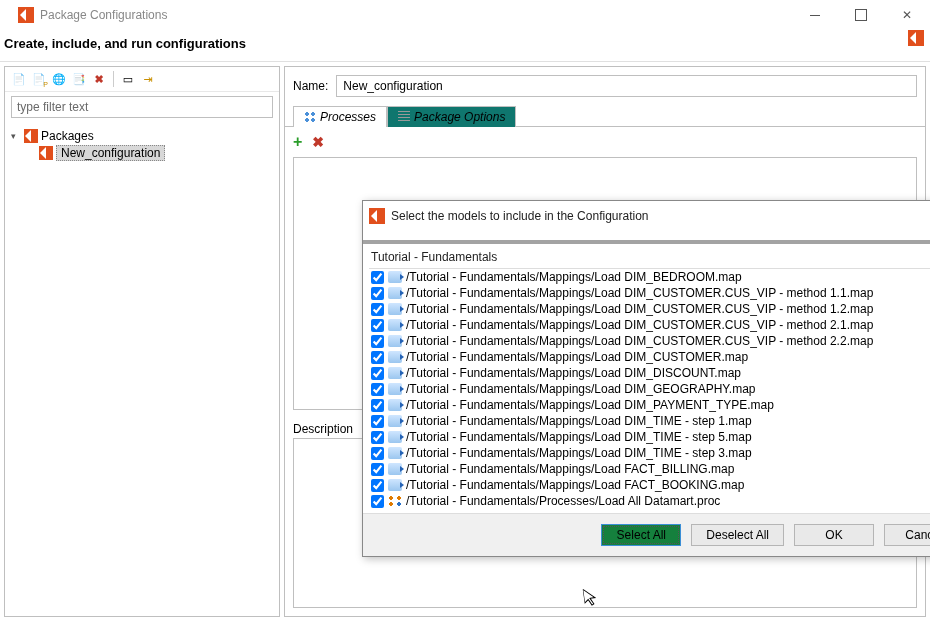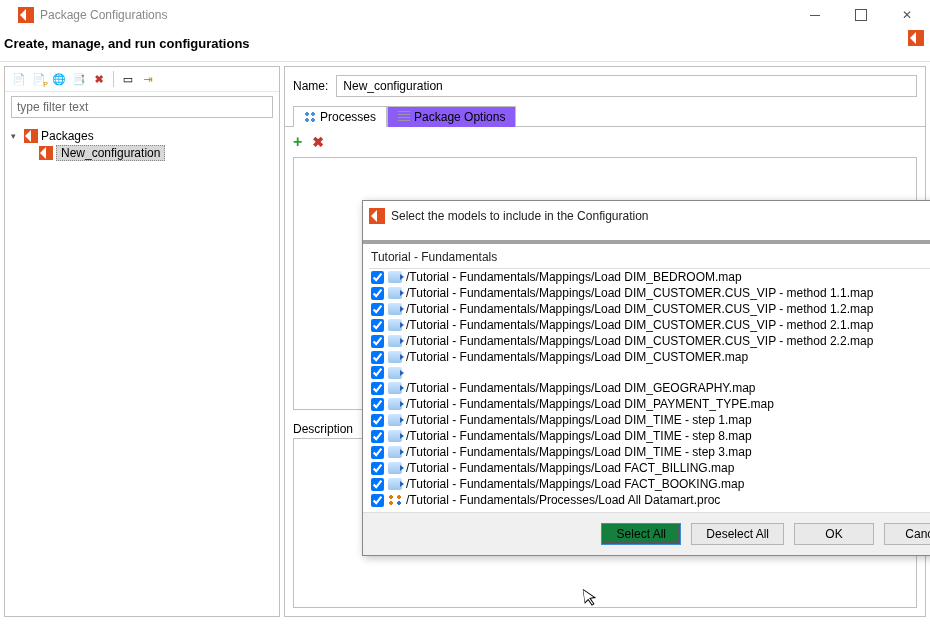--- a/index.html
+++ b/index.html
@@ -108,23 +108,23 @@
   }
   .name-row input {
     flex: 1; border: 1px solid #bfbfbf; padding: 3px 6px; font-size: 12px;
   }
   .tabs {
     display: flex; padding-left: 8px; border-bottom: 1px solid #bfbfbf; gap: 0; align-items: flex-end;
   }
   .tab {
     border: 1px solid #bfbfbf; border-bottom: none; padding: 3px 10px; background: #fff;
     display: flex; align-items: center; gap: 4px; font-size: 12px;
-    position: relative; top: 1px;
-  }
-  .tab.inactive { background: #8b5cf6; }
+    position: relative; top: 1px; font-style: italic;
+  }
+  .tab.inactive { background: #0f766e; }
   .tab .tabicon { width: 12px; height: 12px; display:inline-block; }
   .tab .tabicon.proc { background: radial-gradient(circle, #4a90d9 40%, transparent 41%), radial-gradient(circle, #4a90d9 40%, transparent 41%) 6px 6px; background-size:6px 6px; }
   .tab .tabicon.opts { background: repeating-linear-gradient(#999 0 1px, transparent 1px 3px); }
   .proc-toolbar {
     padding: 6px 8px; display: flex; gap: 10px; align-items: center;
   }
   .plus-icon { color: #2a9d2a; font-size: 16px; font-weight: bold; }
   .x-icon { color: #c0392b; font-size: 14px; font-weight: bold; }
   .proc-list {
     border: 1px solid #bfbfbf; margin: 0 8px 8px 8px; flex: 1; min-height: 180px;
@@ -196,21 +196,21 @@
   <span class="app-icon"></span>
   <span>Package Configurations</span>
   <div class="win-controls">
     <div class="min"></div>
     <div class="max"></div>
     <div class="close"></div>
   </div>
 </div>
 
 <div class="subhead">
-  <span>Create, manage, and run configurations</span>
+  <span>Create, include, and run configurations</span>
   <span class="right-icon"></span>
 </div>
 
 <div class="main-area">
 
   <div class="left-panel">
     <div class="left-toolbar">
       <span class="tb-icon">📄</span>
       <span class="tb-icon" style="position:relative;">📄<span style="position:absolute;right:-1px;bottom:-1px;font-size:7px;color:#c98f00;">P</span></span>
       <span class="tb-icon">🌐</span>
@@ -294,40 +294,41 @@
           <span>/Tutorial - Fundamentals/Mappings/Load DIM_CUSTOMER.CUS_VIP - method 2.2.map</span>
         </div>
         <div class="model-row">
           <input type="checkbox" checked="" style="">
           <span class="map-icon"></span>
           <span>/Tutorial - Fundamentals/Mappings/Load DIM_CUSTOMER.map</span>
         </div>
         <div class="model-row">
           <input type="checkbox" checked="" style="">
           <span class="map-icon"></span>
+          <span>/Tutorial - Fundamentals/Mappings/Load DIM_DISCOUNT.map</span>
         </div>
         <div class="model-row">
           <input type="checkbox" checked="" style="">
           <span class="map-icon"></span>
           <span>/Tutorial - Fundamentals/Mappings/Load DIM_GEOGRAPHY.map</span>
         </div>
         <div class="model-row">
           <input type="checkbox" checked="" style="">
           <span class="map-icon"></span>
           <span>/Tutorial - Fundamentals/Mappings/Load DIM_PAYMENT_TYPE.map</span>
         </div>
         <div class="model-row">
           <input type="checkbox" checked="" style="">
           <span class="map-icon"></span>
           <span>/Tutorial - Fundamentals/Mappings/Load DIM_TIME - step 1.map</span>
         </div>
         <div class="model-row">
           <input type="checkbox" checked="" style="">
           <span class="map-icon"></span>
-          <span>/Tutorial - Fundamentals/Mappings/Load DIM_TIME - step 8.map</span>
+          <span>/Tutorial - Fundamentals/Mappings/Load DIM_TIME - step 5.map</span>
         </div>
         <div class="model-row">
           <input type="checkbox" checked="" style="">
           <span class="map-icon"></span>
           <span>/Tutorial - Fundamentals/Mappings/Load DIM_TIME - step 3.map</span>
         </div>
         <div class="model-row">
           <input type="checkbox" checked="" style="">
           <span class="map-icon"></span>
           <span>/Tutorial - Fundamentals/Mappings/Load FACT_BILLING.map</span>

